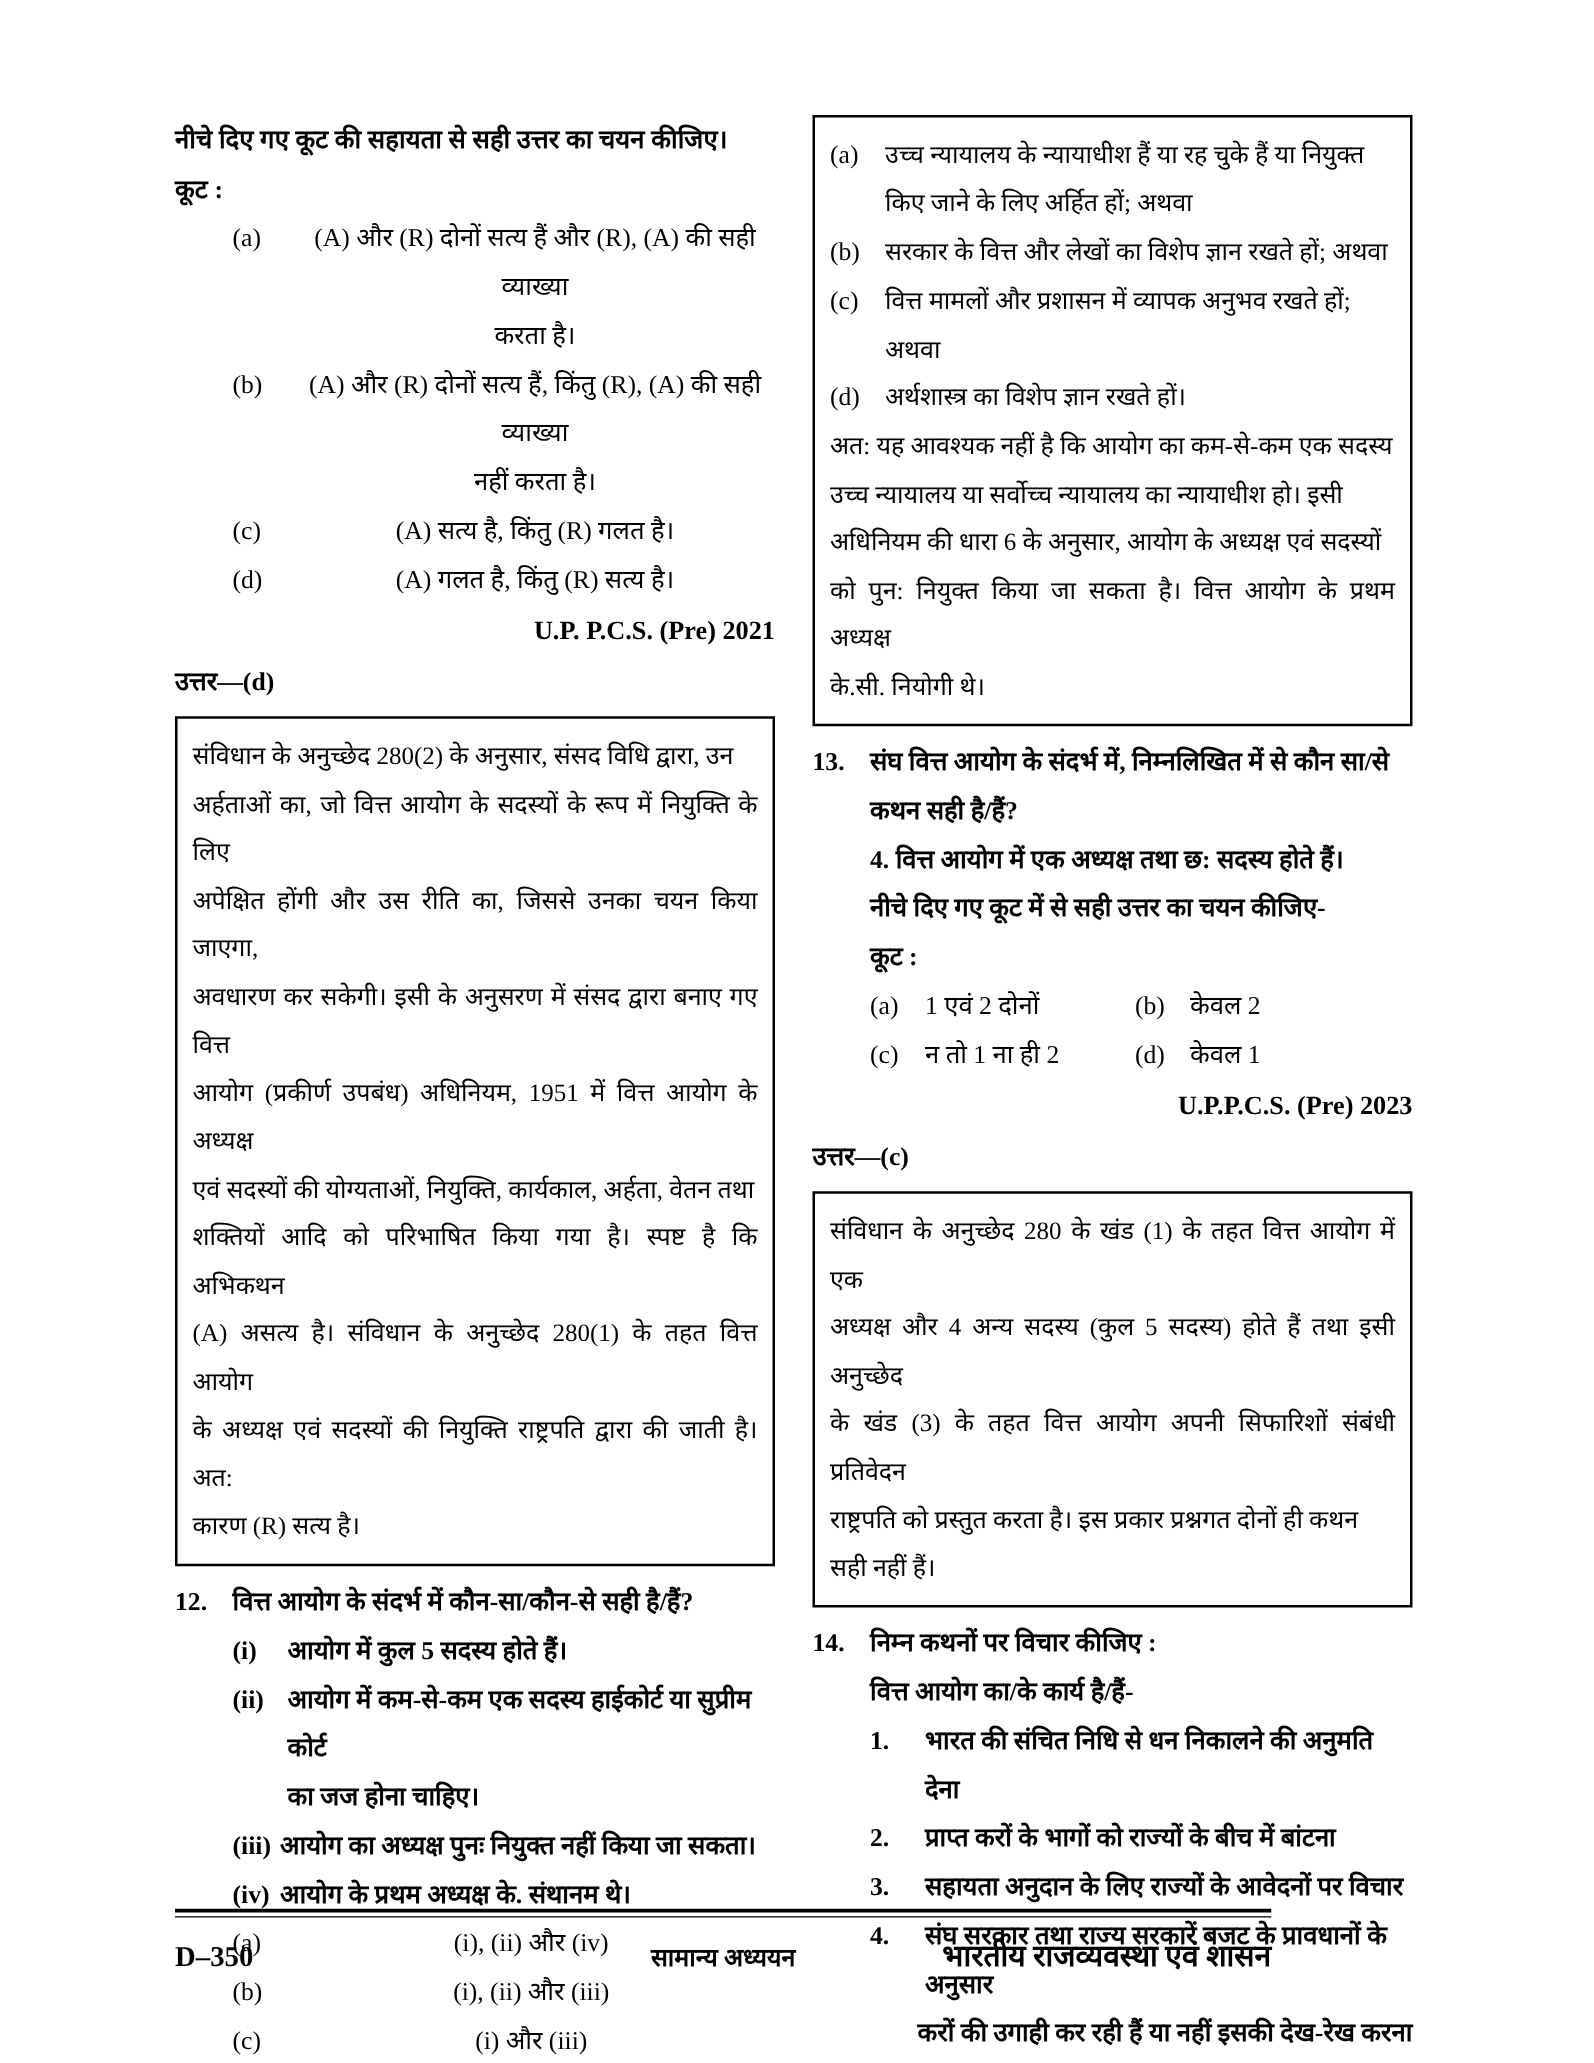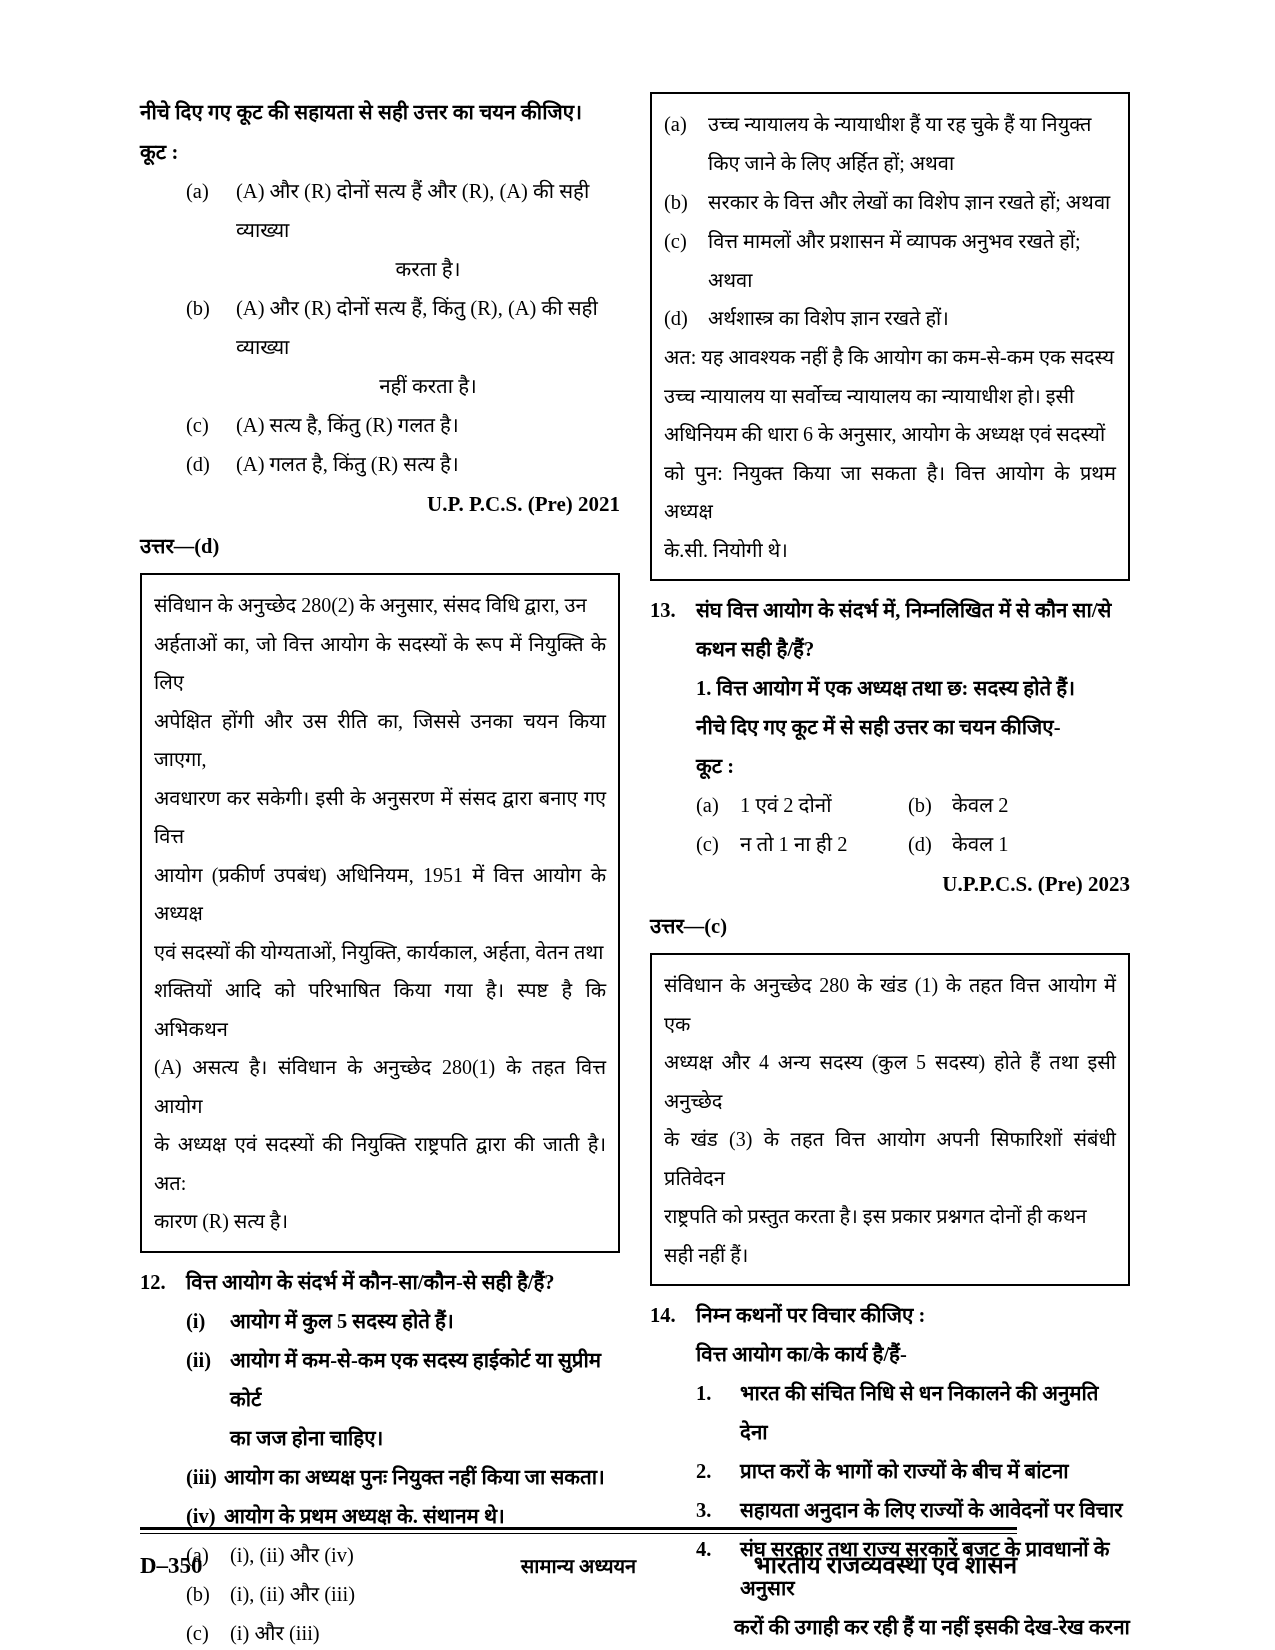--- a/index.html
+++ b/index.html
@@ -107,21 +107,21 @@
   }
 
   
   .opt {
     display: flex;
     font-size: 20.5px;
     line-height: 39px;
     padding-left: 46px;
   }
   .opt-lab { flex: 0 0 44px; }
-  .opt-txt { flex: 1 1 auto; }
+  .opt-txt { flex: 1 1 auto; text-align: center; }
   .opt-cont { padding-left: 90px; font-size: 20.5px; line-height: 39px; }
 
   .opt2 {
     display: flex;
     font-size: 20.5px;
     line-height: 39px;
     padding-left: 46px;
   }
   .opt2 > div { display: flex; }
   .opt2 .c1 { flex: 0 0 212px; }
@@ -312,21 +312,21 @@
         <div class="para-line">के.सी. नियोगी थे।</div>
       </div>
 
       <div class="qblock">
         <div class="qrow">
           <div class="qnum">13.</div>
           <div class="qtext">संघ वित्त आयोग के संदर्भ में, निम्नलिखित में से कौन सा/से</div>
         </div>
         <div class="subhead">कथन सही है/हैं?</div>
 
-        <div class="subhead">1. वित्त आयोग में एक अध्यक्ष तथा छ: सदस्य होते हैं।</div>
+        <div class="subhead">4. वित्त आयोग में एक अध्यक्ष तथा छ: सदस्य होते हैं।</div>
         <div class="subhead">नीचे दिए गए कूट में से सही उत्तर का चयन कीजिए-</div>
         <div class="subhead">कूट :</div>
 
         <div class="opt2">
           <div class="c1">
             <div class="lab">(a)</div>
             <div>1 एवं 2 दोनों</div>
           </div>
           <div class="c2">
             <div class="lab">(b)</div>

